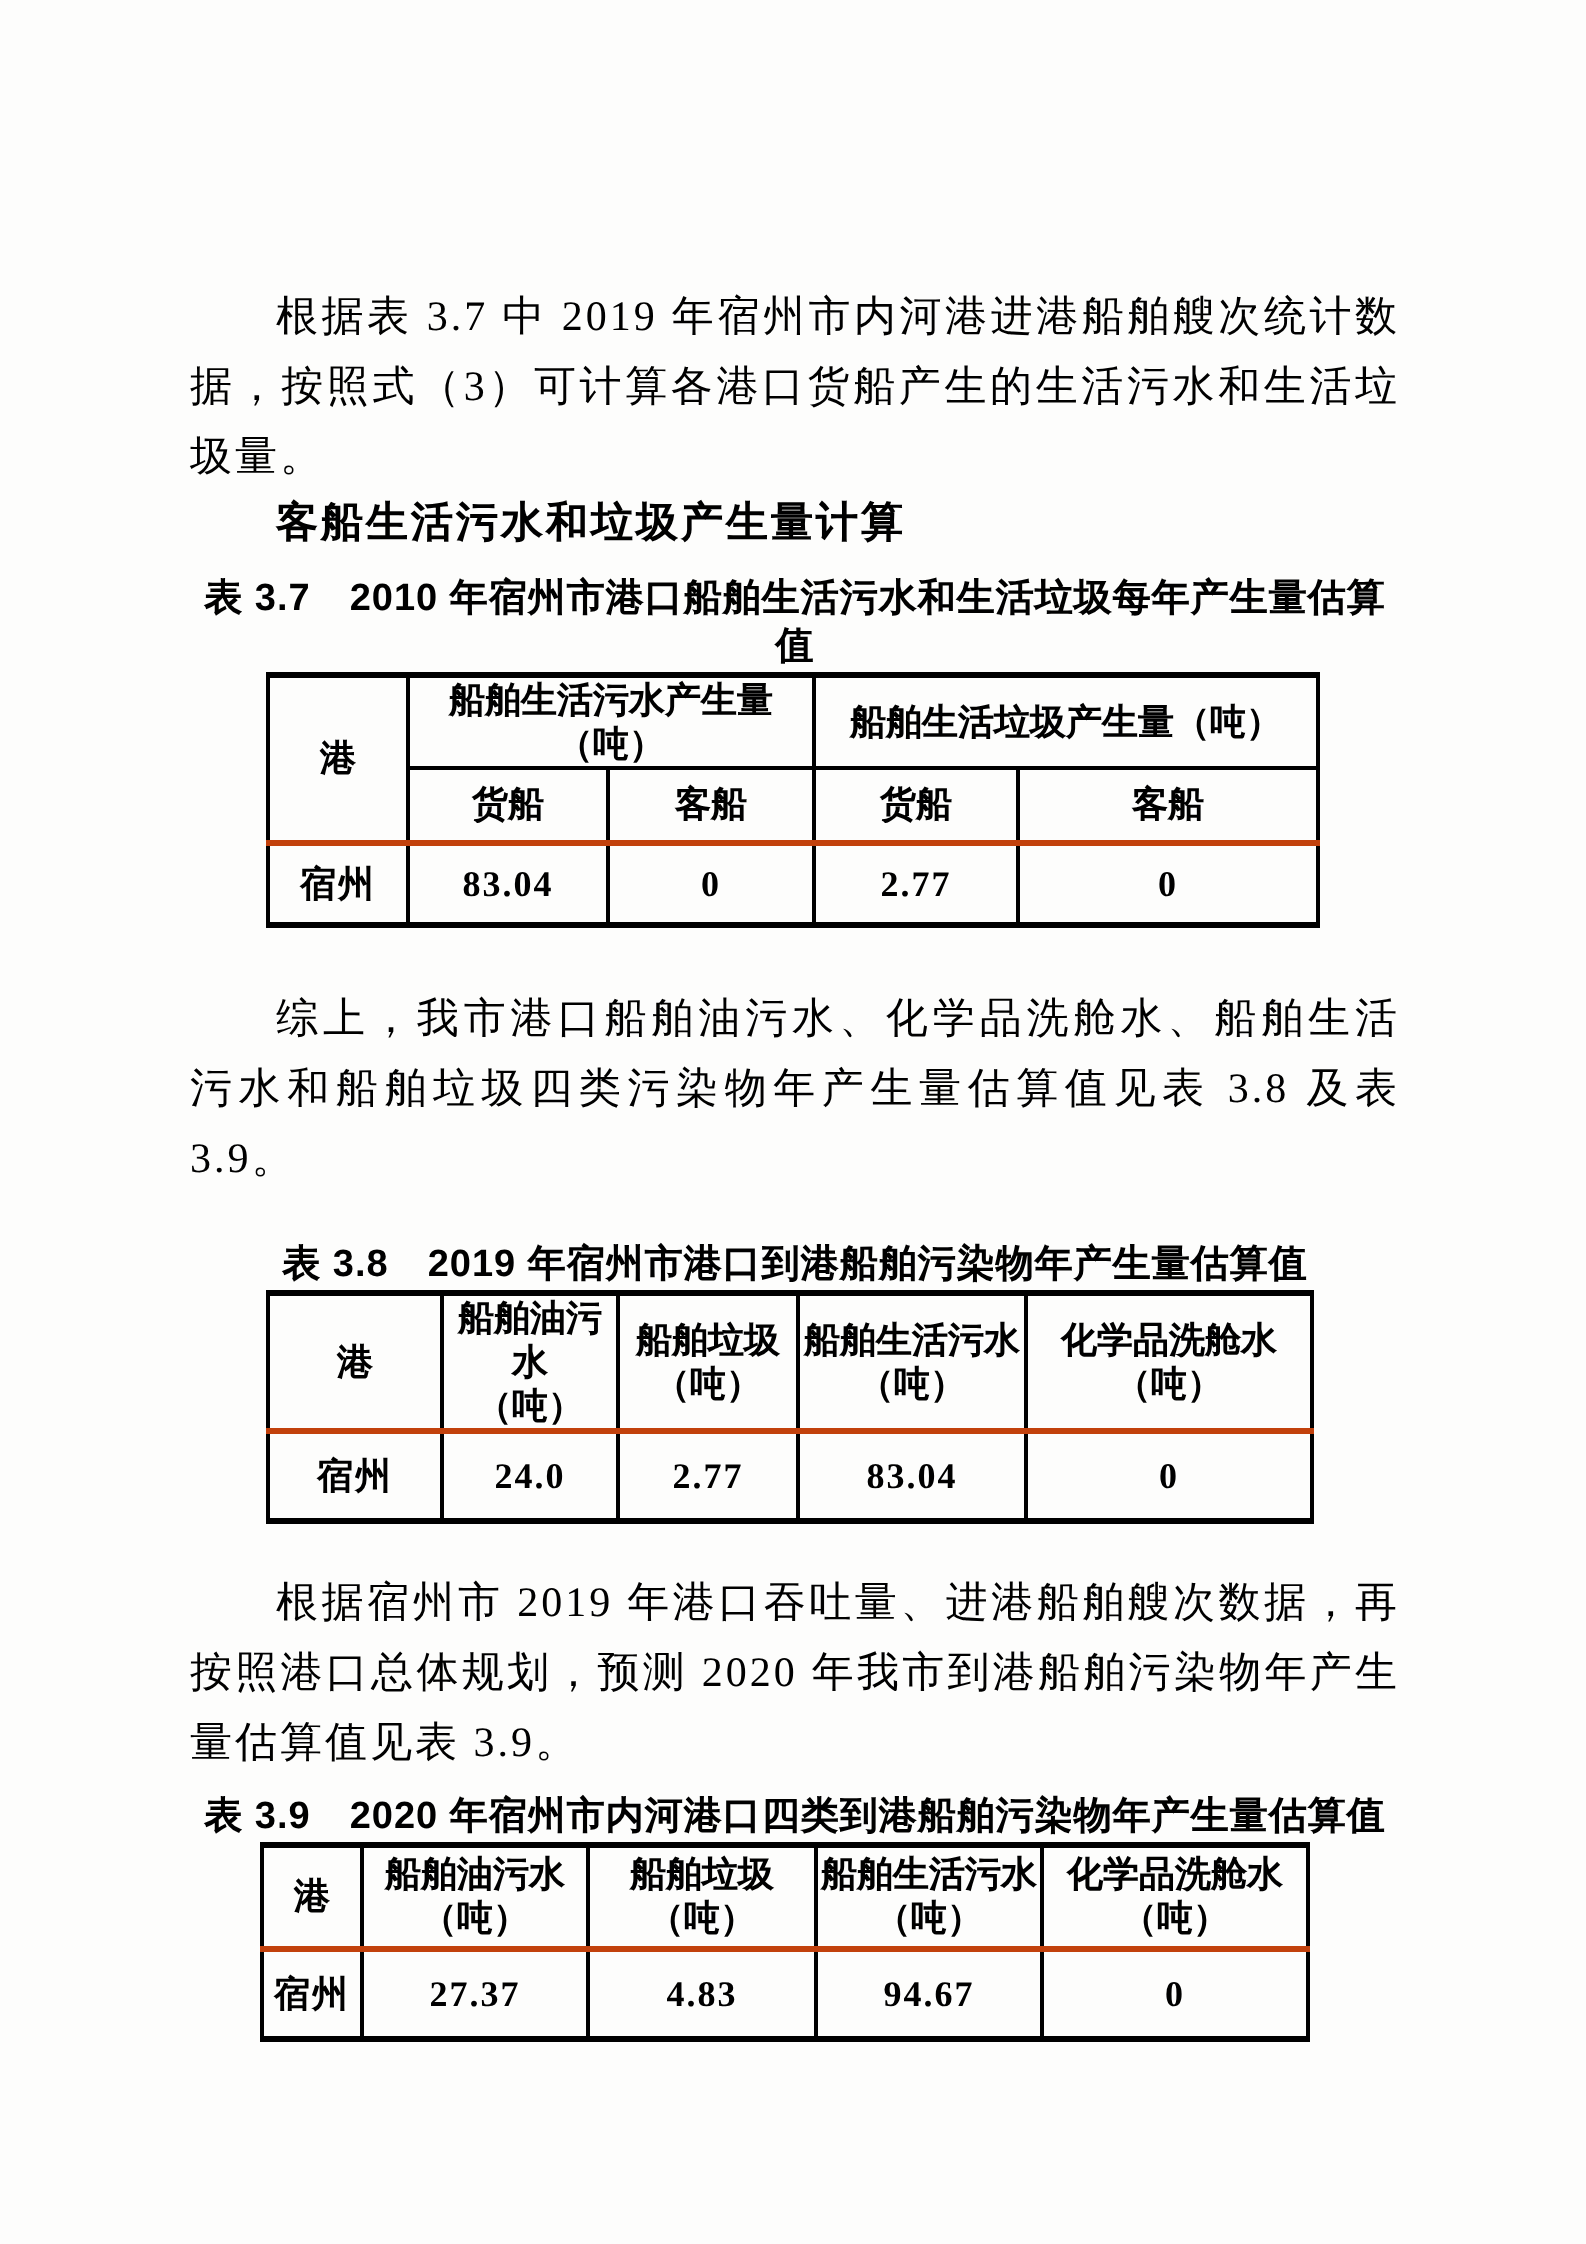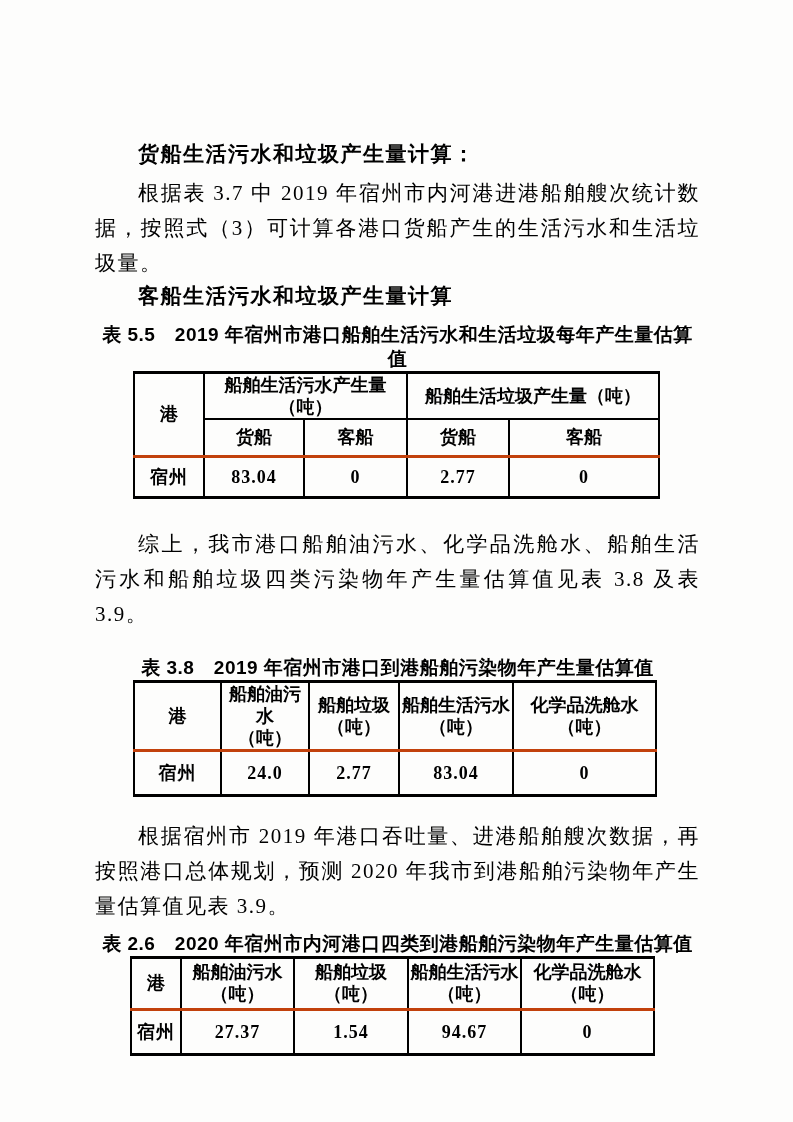--- a/index.html
+++ b/index.html
@@ -80,28 +80,27 @@
   table.t39 { width: 523px; margin-left: 35px; }
   table.t38 tr.head-row td, table.t39 tr.head-row td { height: 52px; white-space: pre-line; }
   table.t38 tr.data-row td, table.t39 tr.data-row td { height: 45px; }
 </style>
 </head>
 <body>
 
 <div class="page">
   <div class="content">
 
-    <div class="doc-heading">货船生活污水和垃圾产生量计算：</div>
 
     <p class="doc-para">根据表 3.7 中 2019 年宿州市内河港进港船舶艘次统计数据，按照式（3）可计算各港口货船产生的生活污水和生活垃圾量。</p>
 
     <div class="doc-heading second">客船生活污水和垃圾产生量计算</div>
 
 
-    <span class="tbl-caption">表 5.5　2019 年宿州市港口船舶生活污水和生活垃圾每年产生量估算值</span>
+    <span class="tbl-caption">表 3.7　2010 年宿州市港口船舶生活污水和生活垃圾每年产生量估算值</span>
 
     <table class="doc-table t37">
       <colgroup>
         <col style="width:70px">
           <col style="width:100px">
           <col style="width:103px">
           <col style="width:102px">
           <col style="width:150px">
       </colgroup>
       <tbody>
@@ -155,21 +154,21 @@
           <td>24.0</td>
           <td>2.77</td>
           <td>83.04</td>
           <td>0</td>
         </tr>
       </tbody>
     </table>
 
     <p class="doc-para after-table" style="margin-top:22px">根据宿州市 2019 年港口吞吐量、进港船舶艘次数据，再按照港口总体规划，预测 2020 年我市到港船舶污染物年产生量估算值见表 3.9。</p>
 
-    <span class="tbl-caption c39">表 2.6　2020 年宿州市内河港口四类到港船舶污染物年产生量估算值</span>
+    <span class="tbl-caption c39">表 3.9　2020 年宿州市内河港口四类到港船舶污染物年产生量估算值</span>
 
     <table class="doc-table t39">
       <colgroup>
         <col style="width:50px">
           <col style="width:113px">
           <col style="width:114px">
           <col style="width:113px">
           <col style="width:133px">
       </colgroup>
       <tbody>
@@ -180,21 +179,21 @@
           <td>船舶垃圾
 （吨）</td>
           <td>船舶生活污水
 （吨）</td>
           <td>化学品洗舱水
 （吨）</td>
         </tr>
         <tr class="data-row">
           <td>宿州</td>
           <td>27.37</td>
-          <td>1.54</td>
+          <td>4.83</td>
           <td>94.67</td>
           <td>0</td>
         </tr>
       </tbody>
     </table>
 
   </div>
 </div>
 
 </body></html>

